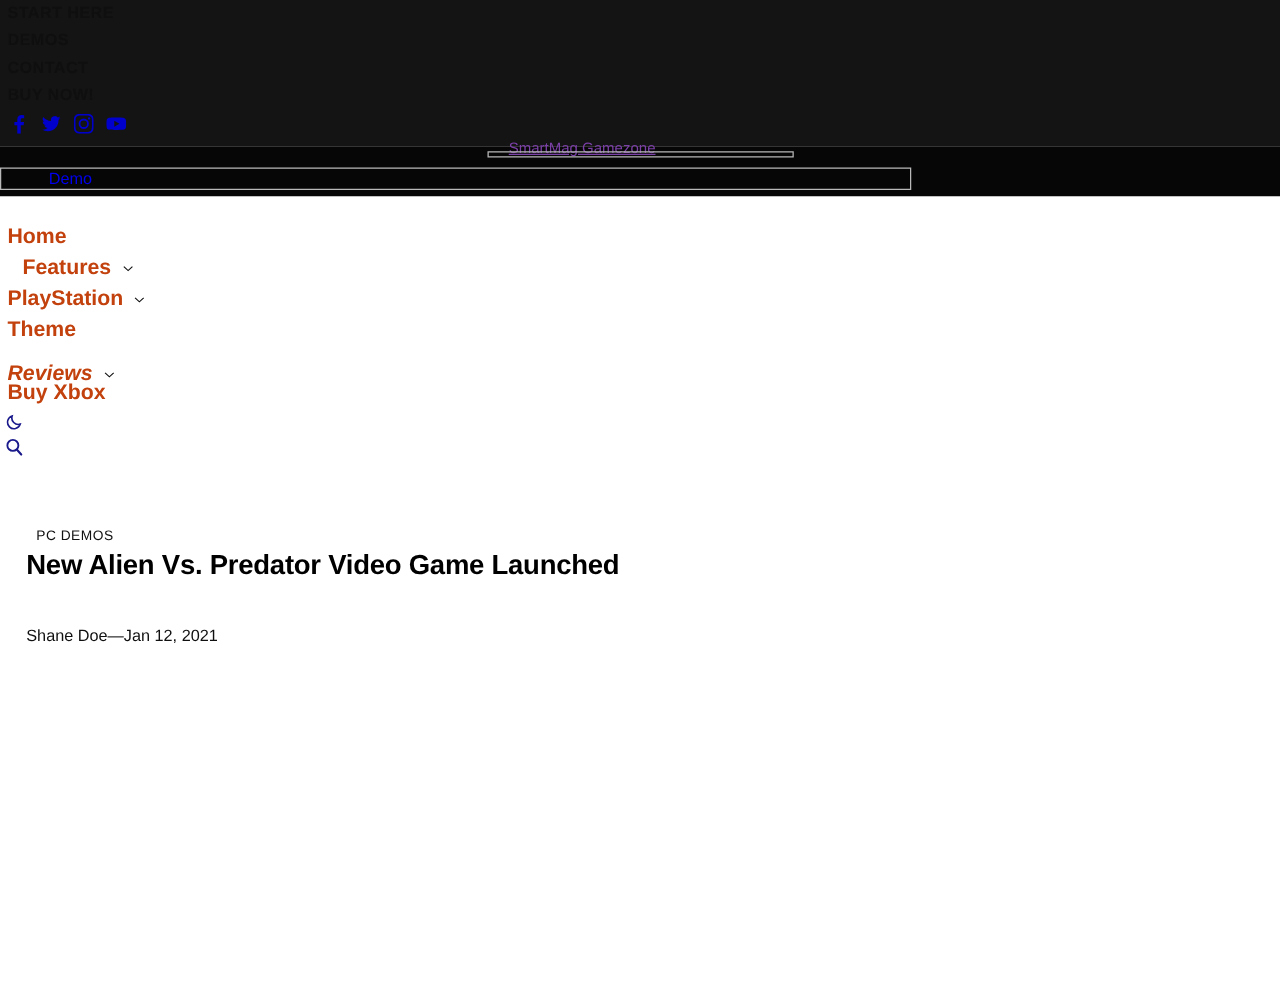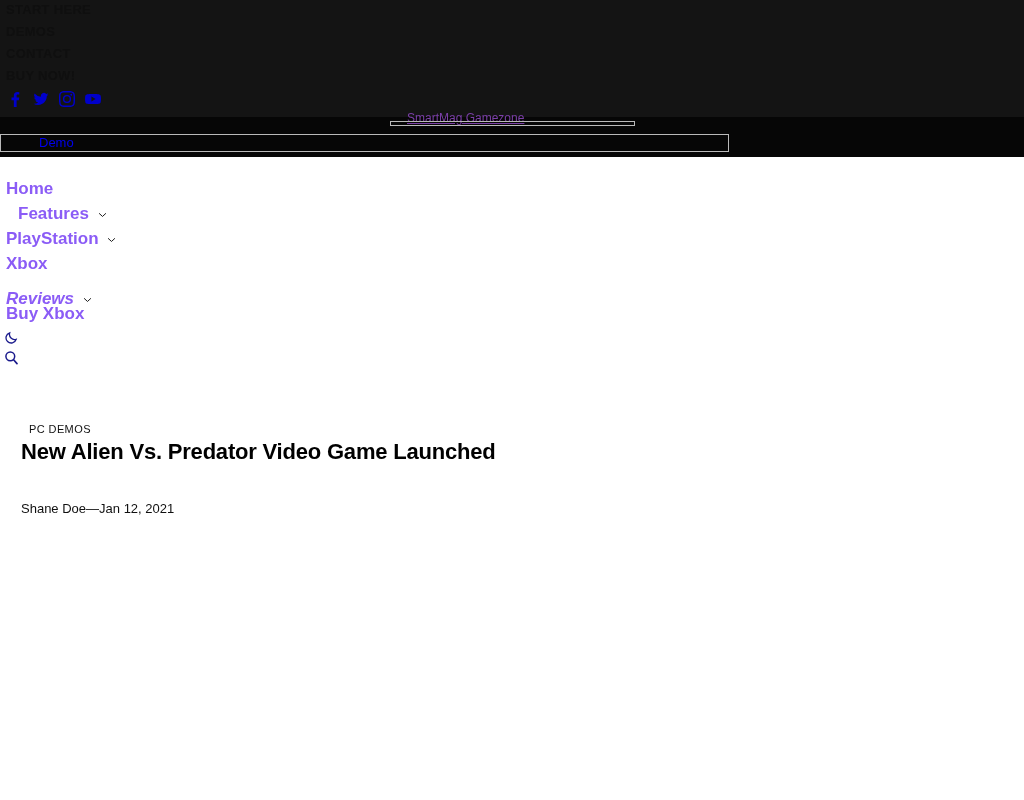--- a/index.html
+++ b/index.html
@@ -117,21 +117,21 @@
     position: absolute;
     left: 0;
     top: 178px;
     width: 1024px;
   }
   .nav-item {
     position: absolute;
     left: 6px;
     font-size: 17px;
     font-weight: bold;
-    color: #8b5cf6;
+    color: #c2410c;
     white-space: nowrap;
     text-decoration: none;
     line-height: 20px;
   }
   .nv0 { top: 1px; }
   .nv1 { top: 26px; margin-left: 12px; }
   .nv2 { top: 51px; }
   .nv3 { top: 76px; }
   .nv4 { top: 111px; font-style: italic; }
   .nv5 { top: 126px; }
@@ -256,21 +256,21 @@
   </a>
   <a class="nav-item nv2" href="#">
     <span>PlayStation</span>
     <span class="chev">
       <svg viewBox="0 0 10 7" xmlns="http://www.w3.org/2000/svg">
           <path d="M1 1.5 L5 5.2 L9 1.5" fill="none" stroke="#111111" stroke-width="1.1"></path>
         </svg>
     </span>
   </a>
   <a class="nav-item nv3" href="#">
-    <span>Xbox</span>
+    <span>Theme</span>
   </a>
   <a class="nav-item nv4" href="#">
     <span>Reviews</span>
     <span class="chev">
       <svg viewBox="0 0 10 7" xmlns="http://www.w3.org/2000/svg">
           <path d="M1 1.5 L5 5.2 L9 1.5" fill="none" stroke="#111111" stroke-width="1.1"></path>
         </svg>
     </span>
   </a>
   <a class="nav-item nv5" href="#">

